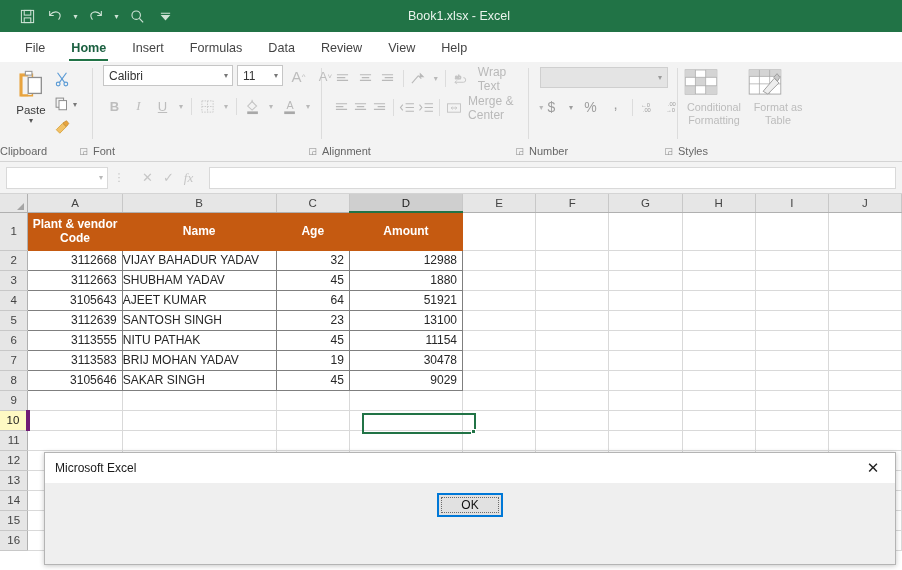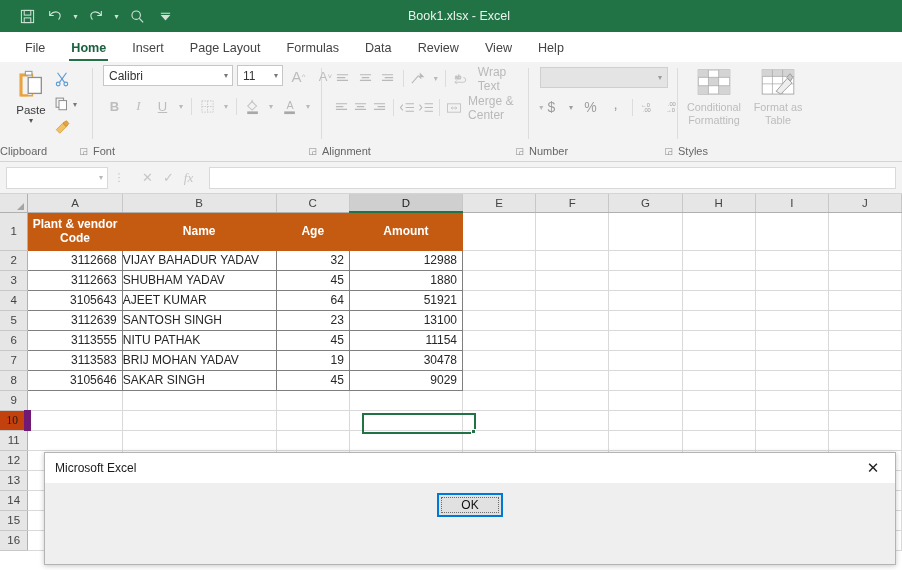--- a/index.html
+++ b/index.html
@@ -108,21 +108,21 @@
   .ng-r2 { padding-left:11px; height:26px; display:flex; align-items:center; gap:2px; margin-top:5px;}
   .numcombo {
     width:128px; height:21px; background:#e4e4e4; border:1px solid #cfcfcf;
     display:flex; align-items:center; padding:0 5px; font-size:12px;
   }
   .numcombo .cc { margin-left:auto; font-size:8px; color:#9c9c9c; }
 
   
   .stylesgrp { width:130px; }
   .st-inner { display:flex; padding-left:6px; gap:4px; }
-  .st-btn { width:60px; display:flex; flex-direction:column; align-items:center; padding-top:2px;}
+  .st-btn { width:60px; display:flex; flex-direction:column; align-items:flex-start; padding-top:2px;}
   .st-cap { font-size:10.8px; color:#bcbcbc; text-align:center; line-height:13px; margin-top:3px;}
 
   
   .formulabar {
     height:32px; background:#f3f3f3; display:flex; align-items:center;
     padding:0 6px; border-bottom:1px solid #d4d4d4;
   }
   .namebox {
     width:102px; height:22px; background:#fff; border:1px solid #d9d9d9;
     display:flex; align-items:center; padding:0 4px; font-size:12px;
@@ -153,21 +153,21 @@
     height:18px; background:#e6e6e6; border-right:1px solid #c8c8c8;
     border-bottom:1px solid #b0b0b0; font-weight:normal; font-size:11.5px;
     color:#444; text-align:center;
   }
   th.colh.sel { background:#cfcfcf; border-bottom:2px solid #217346; color:#1b1b1b; }
   td.rowh {
     width:28px; height:20px; background:#e6e6e6; border-right:1px solid #b0b0b0;
     border-bottom:1px solid #c8c8c8; font-size:11.5px; color:#444;
     text-align:center; vertical-align:middle;
   }
-  td.rowh.sel { background:#c2410c; border-right:7px solid #701a75; color:#1b1b1b;font-family:Liberation Serif, serif; }
+  td.rowh.sel { background:#fef9c3; border-right:4px solid #701a75; color:#1b1b1b; }
   td.cell {
     height:20px; border-right:1px solid #d9d9d9; border-bottom:1px solid #d9d9d9;
     font-size:12px; vertical-align:middle; padding:0 3px; background:#fff;
     white-space:nowrap; overflow:hidden;
   }
   td.cell.num { text-align:right; padding-right:5px; }
   td.cell.hdr {
     background:#C55A11; color:#fff; font-weight:bold; text-align:center;
     border-right:1px solid #C55A11; border-bottom:1px solid #C55A11;
   }
@@ -252,21 +252,20 @@
       </svg>
     </div>
   </div>
   <div class="title-text">Book1.xlsx  -  Excel</div>
 </div>
 
 <div class="tabbar">
   <div class="tab">File</div>
   <div class="tab active">Home</div>
   <div class="tab">Insert</div>
-  <div class="tab">Page Layout</div>
   <div class="tab">Formulas</div>
   <div class="tab">Data</div>
   <div class="tab">Review</div>
   <div class="tab">View</div>
   <div class="tab">Help</div>
 </div>
 
 <div class="ribbon">
 
   <div class="grp clipboard">

